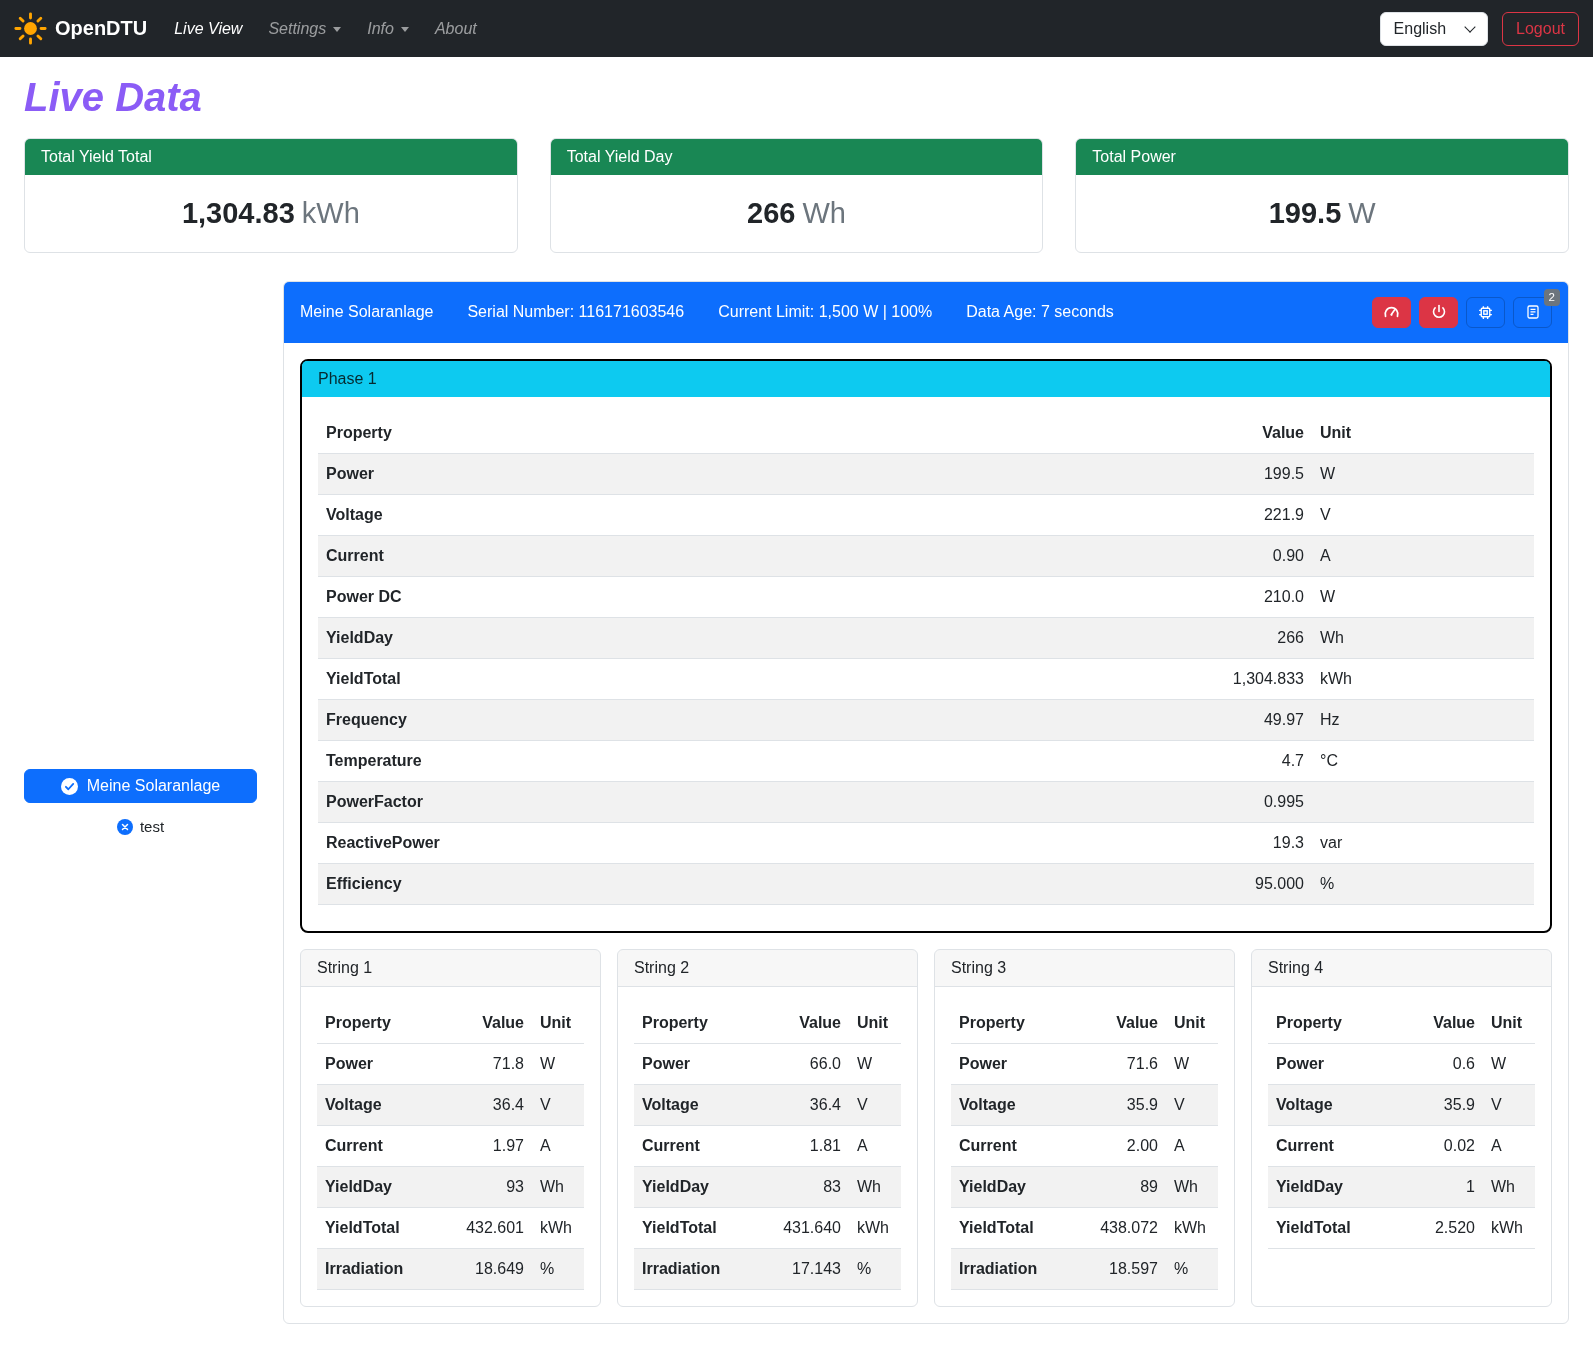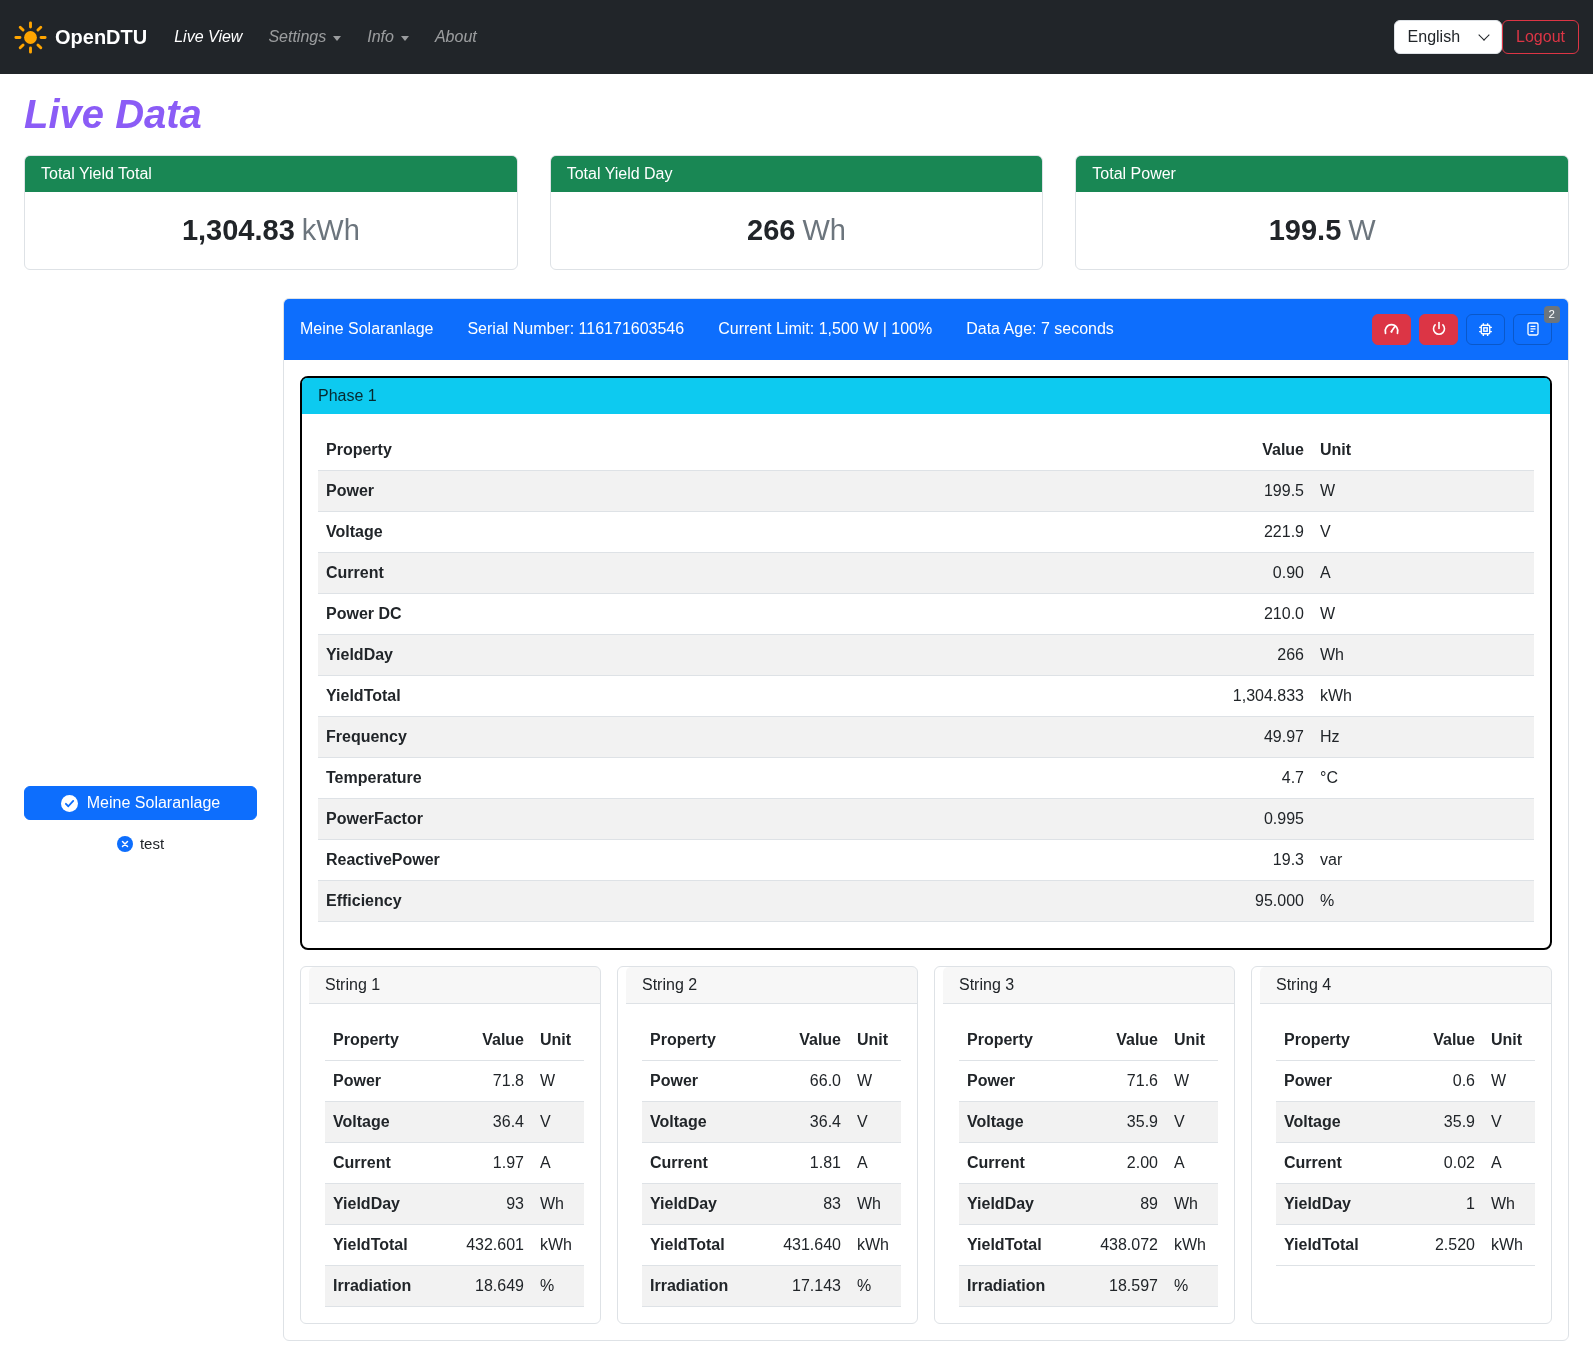--- a/index.html
+++ b/index.html
@@ -6,21 +6,21 @@
   html, body { background: #fff; }
   body {
     font-family: "Liberation Sans", sans-serif;
     font-size: 16px;
     color: #212529;
     min-width: 1593px;
   }
   
   .navbar {
     background: #212529;
-    height: 74px;
+    height: 57px;
     display: flex;
     align-items: center;
     padding: 0 14px;
   }
   .brand { display: flex; align-items: center; gap: 8px; color: #fff; font-size: 20px; font-weight: 700; margin-right: 14px; cursor: pointer; }
   .nav-links { display: flex; align-items: center; font-style: italic; }
   .nav-link {
     color: rgba(255,255,255,.55);
     padding: 8px 13px;
     cursor: pointer;
@@ -28,21 +28,21 @@
   }
   .nav-link.active { color: #fff; }
   .caret {
     width: 0; height: 0;
     border-left: 4.5px solid transparent;
     border-right: 4.5px solid transparent;
     border-top: 5px solid currentColor;
     display: inline-block;
     margin-top: 2px;
   }
-  .nav-right { margin-left: auto; display: flex; align-items: center; border-radius: 17px; }
+  .nav-right { margin-left: auto; display: flex; gap: 14px; align-items: center; border-radius: 17px; }
   .lang-select {
     background: #fff;
     border: 1px solid #dee2e6;
     border-radius: 6px;
     padding: 7px 13px;
     display: flex; align-items: center; gap: 20px;
     color: #212529;
     cursor: pointer;
   }
   .chevron-down {
@@ -131,21 +131,21 @@
   th, td { padding: 8px; text-align: left; border-bottom: 1px solid #dee2e6; line-height: 1.5; vertical-align: middle; }
   thead th { font-weight: 700; }
   tbody th { font-weight: 700; text-align: left; }
   .col-value { text-align: right; }
   .phase-table .col-unit { width: 222px; }
   .string-table .col-unit { width: 52px; }
   .phase-table tbody tr:nth-of-type(odd) { background: rgba(0,0,0,.05); }
   .string-table tbody tr:nth-of-type(even) { background: rgba(0,0,0,.05); }
   
   .strings-row { display: flex; gap: 16px; margin-top: 16px; align-items: stretch; }
-  .string-card { flex: 1; border: 1px solid #dee2e6; border-radius: 6px; background: #fff; display: flex; flex-direction: column; padding-left: 8px; }
+  .string-card { flex: 1; border: 1px solid #dee2e6; border-radius: 6px; background: #fff; display: flex; flex-direction: column; }
   .string-header { padding: 9px 16px; background: rgba(0,0,0,.03); border-bottom: 1px solid #dee2e6; border-radius: 5px 5px 0 0; }
   .string-body { padding: 16px; }
   svg { display: block; }
 </style>
 </head>
 <body>
 
 <nav class="navbar">
   <div class="brand">
     <span>

